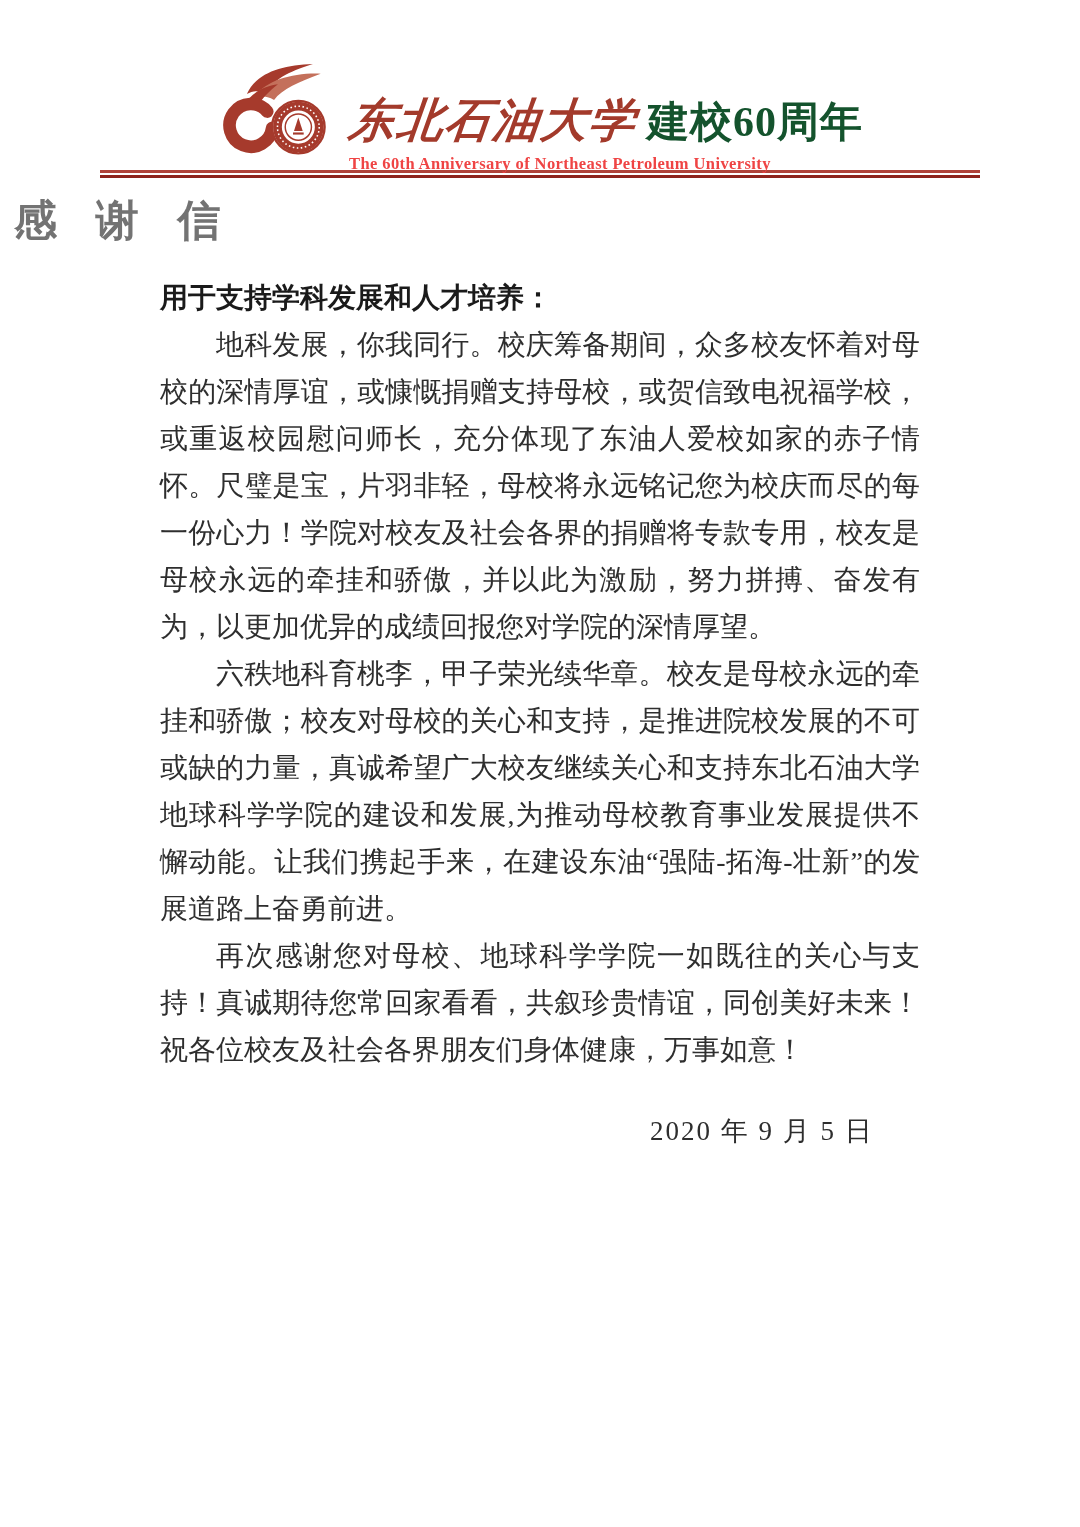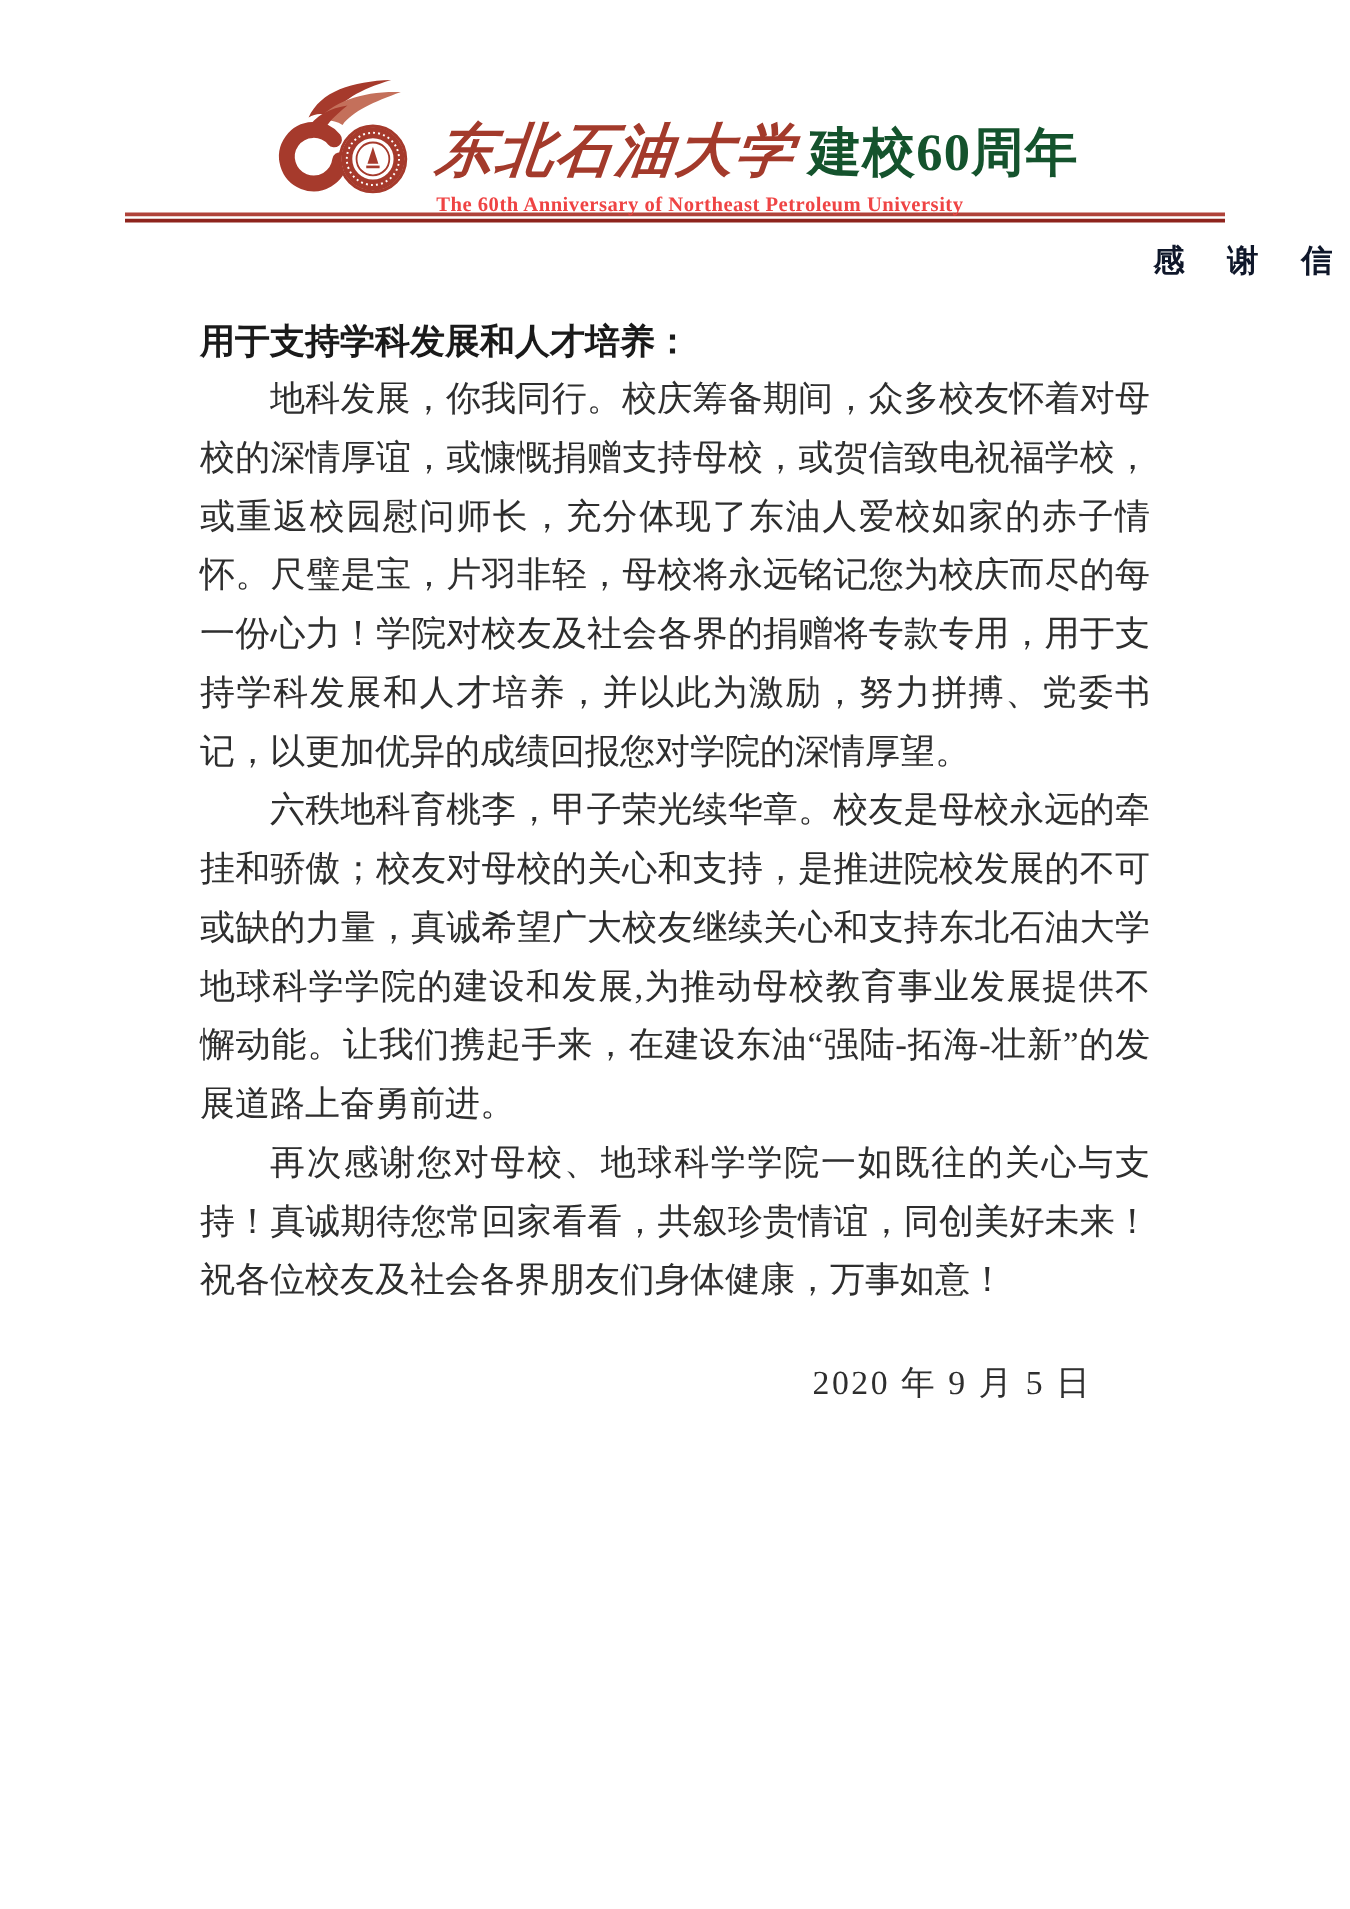--- a/index.html
+++ b/index.html
@@ -52,25 +52,25 @@
     color: #ef4444;
     letter-spacing: 0.4px;
   }
   .rule { margin: 8px 100px 0 100px; }
   .rule .r1 { height: 3px; background: #b0433a; }
   .rule .r2 { height: 3px; background: #8e241d; margin-top: 2px; }
 
   
   .letter-title {
     margin-top: 14px;
-    text-align: right;
+    text-align: left;
     font-family: "Liberation Serif", serif;
     font-weight: 600;
-    font-size: 25px;
-    color: #0f172a;
+    font-size: 43px;
+    color: #737373;
     letter-spacing: 14px;
     text-indent: 14px;
   }
 
   
   .letter-body {
     margin: 24px 160px 0 160px;
     font-size: 28px;
     line-height: 47px;
     text-align: justify;
@@ -139,21 +139,21 @@
     <div class="rule">
       <div class="r1"></div>
       <div class="r2"></div>
     </div>
   </div>
 
   <h1 class="letter-title">感 谢 信</h1>
 
   <div class="letter-body">
     <p class="salutation">用于支持学科发展和人才培养：</p>
-    <p class="para">地科发展，你我同行。校庆筹备期间，众多校友怀着对母校的深情厚谊，或慷慨捐赠支持母校，或贺信致电祝福学校，或重返校园慰问师长，充分体现了东油人爱校如家的赤子情怀。尺璧是宝，片羽非轻，母校将永远铭记您为校庆而尽的每一份心力！学院对校友及社会各界的捐赠将专款专用，用于支持学科发展和人才培养，并以此为激励，努力拼搏、党委书记，以更加优异的成绩回报您对学院的深情厚望。</p>
+    <p class="para">地科发展，你我同行。校庆筹备期间，众多校友怀着对母校的深情厚谊，或慷慨捐赠支持母校，或贺信致电祝福学校，或重返校园慰问师长，充分体现了东油人爱校如家的赤子情怀。尺璧是宝，片羽非轻，母校将永远铭记您为校庆而尽的每一份心力！学院对校友及社会各界的捐赠将专款专用，校友是母校永远的牵挂和骄傲，并以此为激励，努力拼搏、奋发有为，以更加优异的成绩回报您对学院的深情厚望。</p>
     <p class="para">六秩地科育桃李，甲子荣光续华章。校友是母校永远的牵挂和骄傲；校友对母校的关心和支持，是推进院校发展的不可或缺的力量，真诚希望广大校友继续关心和支持东北石油大学地球科学学院的建设和发展,为推动母校教育事业发展提供不懈动能。让我们携起手来，在建设东油“强陆-拓海-壮新”的发展道路上奋勇前进。</p>
     <p class="para">再次感谢您对母校、地球科学学院一如既往的关心与支持！真诚期待您常回家看看，共叙珍贵情谊，同创美好未来！祝各位校友及社会各界朋友们身体健康，万事如意！</p>
   </div>
 
 
   <div class="date-line">2020 年 9 月 5 日</div>
 
 </div>
 
 </body></html>

